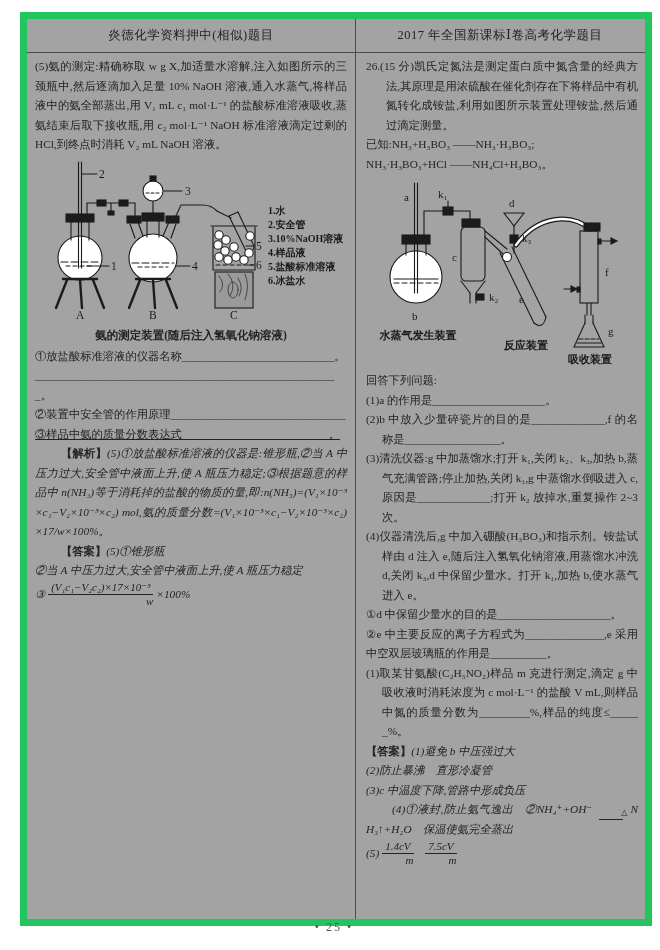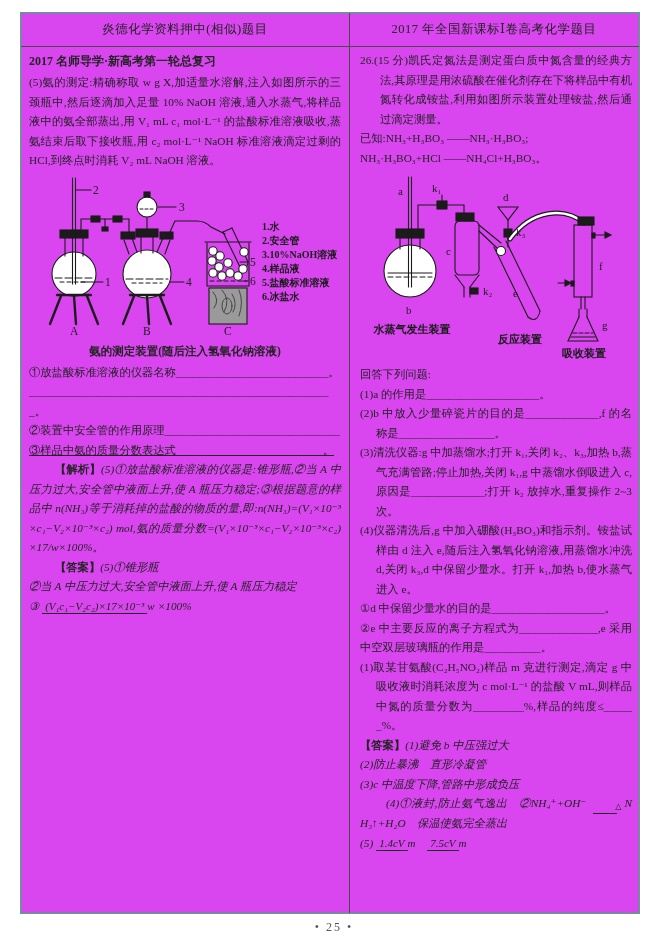--- a/index.html
+++ b/index.html
@@ -1,18 +1,18 @@
 <!DOCTYPE html>
 <html><head>
 <meta charset="utf-8">
 <style>
   html,body{margin:0;padding:0;background:#ffffff;}
   body{width:660px;height:950px;position:relative;overflow:hidden;
        font-family:"Liberation Serif","DejaVu Serif",serif;color:#232323;}
-  .sheet{position:absolute;left:20px;top:12px;width:618px;height:900px;border:1px solid #22c55e;background:#d946ef;}
+  .sheet{position:absolute;left:20px;top:12px;width:618px;height:900px;border:7px solid #22c55e;background:#a3a3a3;}
   .vline{position:absolute;left:328px;top:0;bottom:0;width:1px;background:#4a4a4a;}
   .header{display:flex;height:33px;border-bottom:1px solid #4a4a4a;}
   .hcell{display:flex;align-items:center;justify-content:center;font-size:12.5px;letter-spacing:.5px;}
   .hcell.hl{width:328px;}
   .hcell.hr{flex:1;}
   .cols{display:flex;height:865px;}
   .col{box-sizing:border-box;overflow:hidden;}
   .colL{width:329px;padding:4px 9px 0 8px;}
   .colR{width:289px;padding:4px 7px 12px 10px;}
   .series{font-weight:bold;font-size:12px;margin:2px 0 3px 0;}
@@ -21,21 +21,21 @@
   .mt{margin-top:12px;text-decoration:underline;}
   .hang26{padding-left:20px;text-indent:-20px;}
   .item{margin-left:8px;padding-left:16px;text-indent:-16px;}
   .sub{margin-left:24px;}
   .mleft20{margin-left:20px;}
   .ansind{margin-left:26px;}
   .tindent{text-indent:26px;}
   .kai{font-style:italic;}
   .blabel{font-weight:bold;font-style:normal;}
   .cap{font-size:11.5px;font-weight:bold;text-align:center;margin:2px 0 4px 0;}
-  .frac{display:inline-flex;flex-direction:row;align-items:center;vertical-align:middle;margin:0 3px;line-height:1.25;font-size:11px;}
+  .frac{display:inline-flex;flex-direction:column;align-items:flex-end;vertical-align:middle;margin:0 3px;line-height:1.25;font-size:11px;}
   .frac .num{padding:0 3px;border-bottom:1px solid #232323;}
   .dequals{display:inline-flex;flex-direction:column;align-items:center;vertical-align:-2px;line-height:1;margin:0 3px;}
   .dequals .tri{font-size:8px;}
   .dequals .bar{width:24px;height:0;border-top:1.3px solid #232323;margin-top:2px;}
   .pageno{position:absolute;left:8px;right:0;top:920px;text-align:center;font-size:12px;color:#555;letter-spacing:2px;}
   svg text{font-family:"Liberation Serif","DejaVu Serif",serif;fill:#1b1b1b;}
   .figwrap{margin:3px 0 0 0;}
 </style>
 </head>
 <body>
@@ -44,21 +44,20 @@
   <div class="vline"></div>
 
   <div class="header">
     <div class="hcell hl">炎德化学资料押中(相似)题目</div>
     <div class="hcell hr">2017 年全国新课标Ⅰ卷高考化学题目</div>
   </div>
 
   <div class="cols">
 
     <div class="col colL">
-      <div class="series">2017 名师导学·新高考第一轮总复习</div>
       <p class="para">(5)氨的测定:精确称取 w g X,加适量水溶解,注入如图所示的三颈瓶中,然后逐滴加入足量 10% NaOH 溶液,通入水蒸气,将样品液中的氨全部蒸出,用 V₁ mL c₁ mol·L⁻¹ 的盐酸标准溶液吸收,蒸氨结束后取下接收瓶,用 c₂ mol·L⁻¹ NaOH 标准溶液滴定过剩的 HCl,到终点时消耗 V₂ mL NaOH 溶液。</p>
 
       <div class="figwrap">
       <svg width="308" height="164" viewBox="0 0 308 164">
         <g stroke="#1b1b1b" stroke-width="1.1" fill="none" stroke-linecap="round">
 
           <circle cx="45" cy="100" r="22" fill="#fff"></circle>
           <line x1="36" y1="64" x2="36" y2="82"></line>
               <line x1="54" y1="64" x2="54" y2="82"></line>
           <rect x="31" y="56" width="28" height="8" fill="#1b1b1b"></rect>

